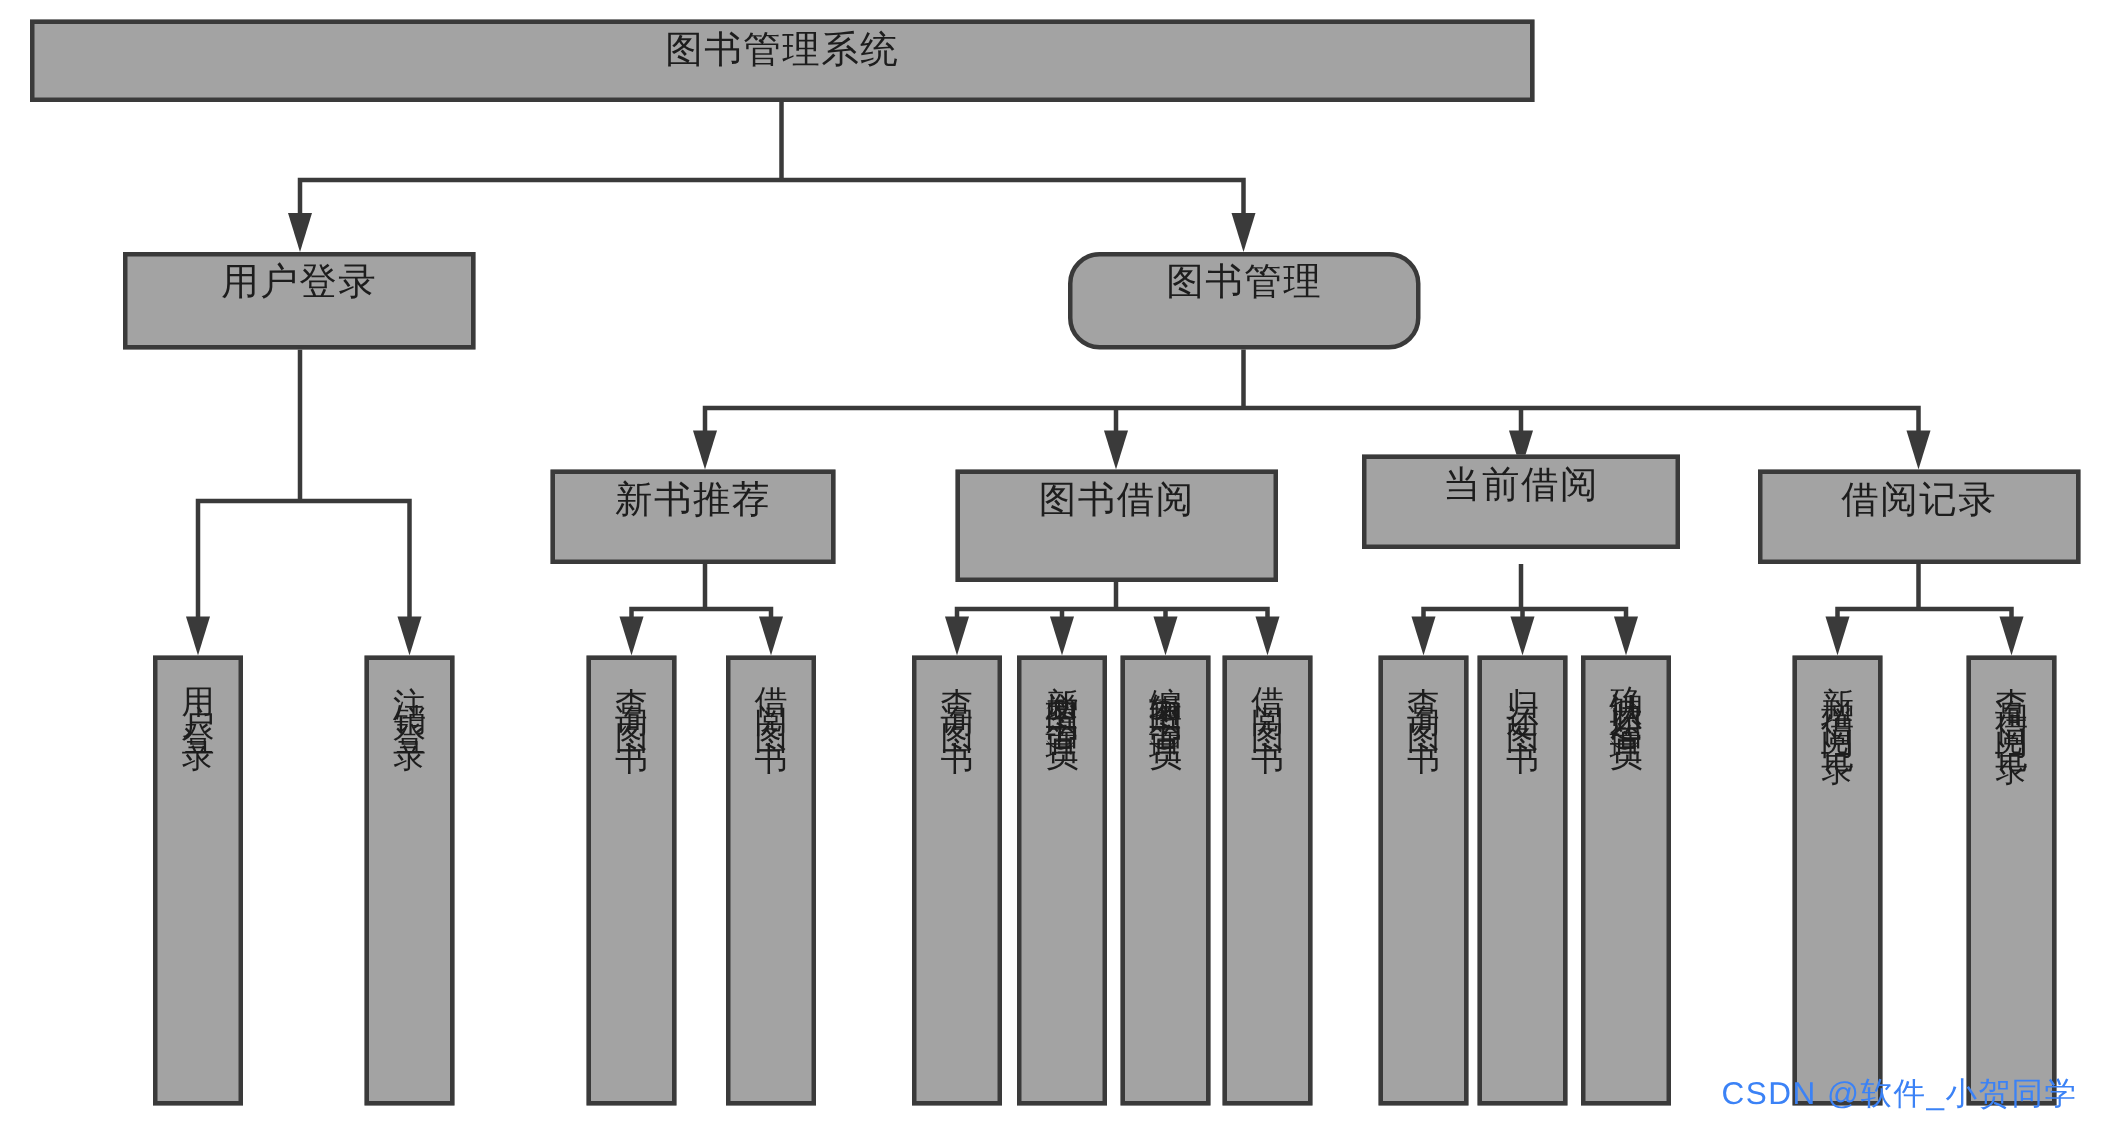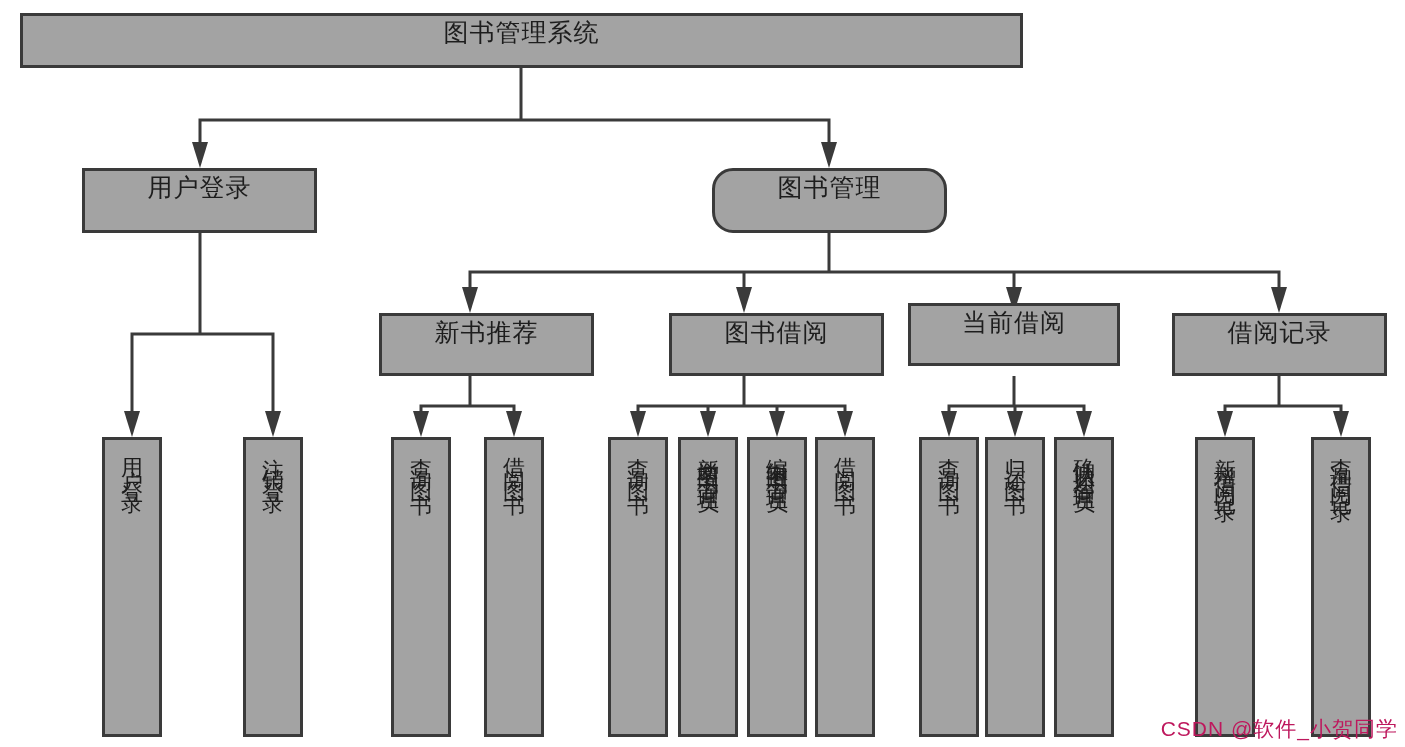--- a/index.html
+++ b/index.html
@@ -55,24 +55,24 @@
   .leaf .vtext {
     writing-mode: vertical-rl;
     text-orientation: mixed;
     line-height: 1;
     letter-spacing: 12px;
   }
   .leaf.sp-m .vtext { letter-spacing: 9px; }
   .leaf.sp-s .vtext { letter-spacing: 5px; }
   .watermark {
     position: absolute;
-    right: 7px;
+    right: 20px;
     bottom: 4px;
     font-size: 21px;
-    color: #be185d;
+    color: #3b82f6;
     letter-spacing: 1px;
     white-space: nowrap;
     z-index: 3;
   }
 </style>
 </head>
 <body>
 
 <div class="stage">
 
@@ -123,24 +123,24 @@
     <span>图书管理系统</span>
   </div>
 
   <div class="node lvl" style="left:82px; top:168px; width:235px; height:65px;">
     <span>用户登录</span>
   </div>
   <div class="node lvl" style="left:712px; top:168px; width:235px; height:65px;border-radius:21px;">
     <span>图书管理</span>
   </div>
 
-  <div class="node lvl" style="left:379px; top:313px; width:215px; height:63px;">
+  <div class="node lvl" style="left:367px; top:313px; width:190px; height:63px;">
     <span>新书推荐</span>
   </div>
-  <div class="node lvl" style="left:637px; top:313px; width:215px; height:63px;margin-left:32px;">
+  <div class="node lvl" style="left:637px; top:313px; width:215px; height:75px;">
     <span>图书借阅</span>
   </div>
   <div class="node lvl" style="left:908px; top:303px; width:212px; height:63px;">
     <span>当前借阅</span>
   </div>
   <div class="node lvl" style="left:1172px; top:313px; width:215px; height:63px;">
     <span>借阅记录</span>
   </div>
 
   <div class="node leaf" style="left:102px;">

